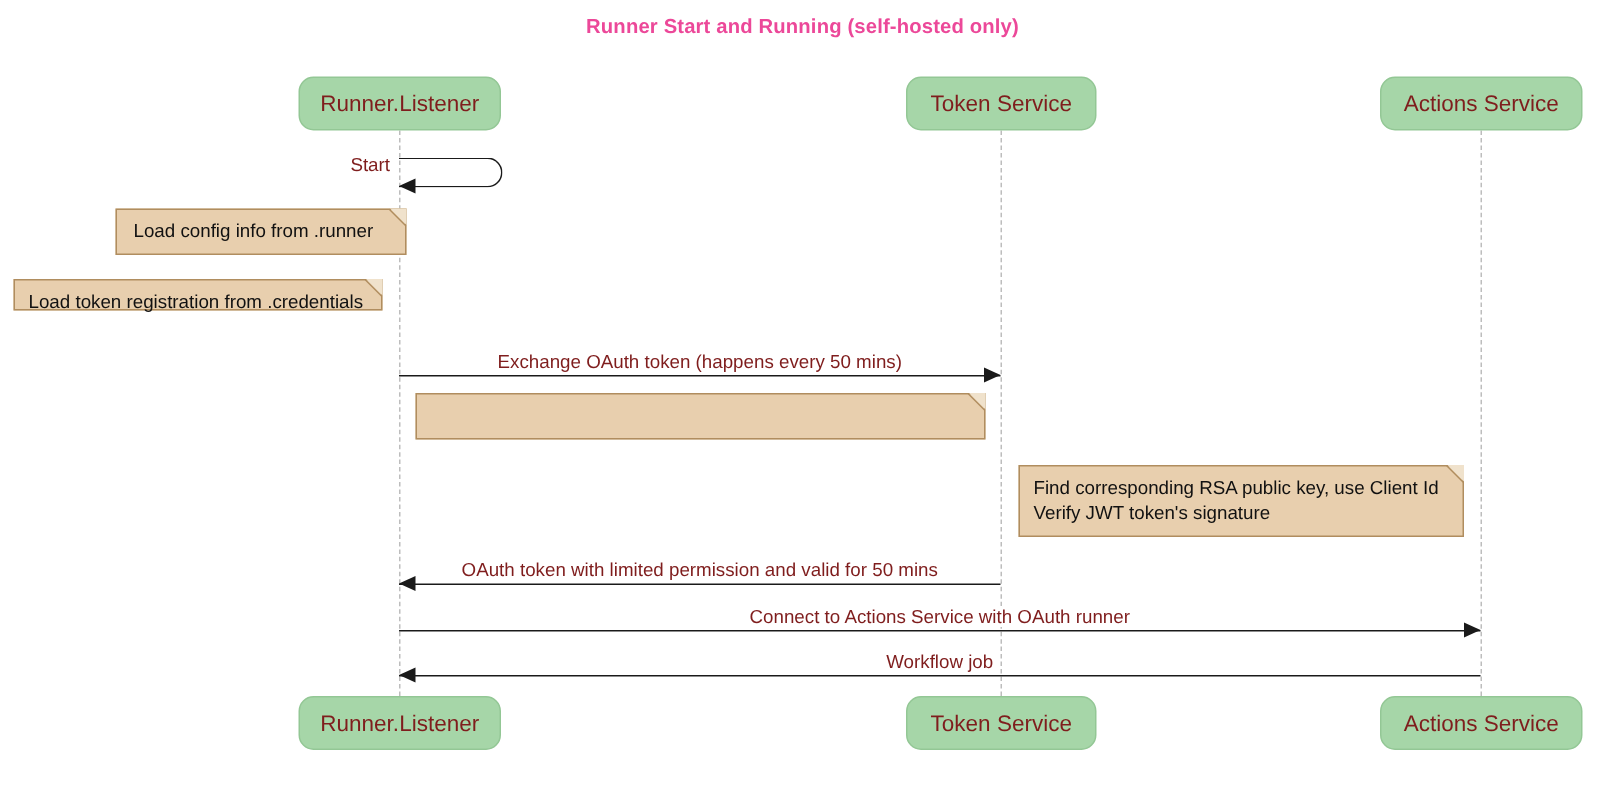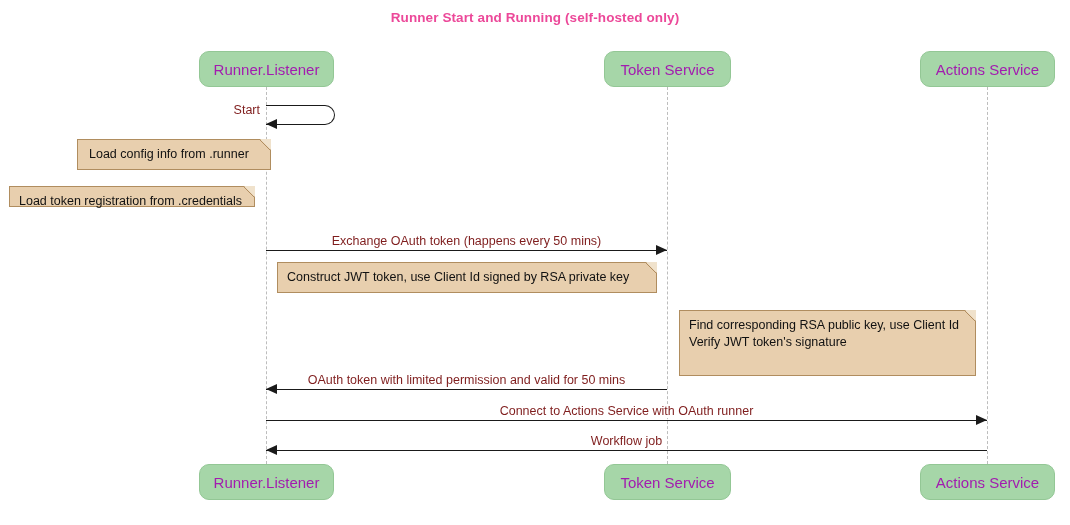--- a/index.html
+++ b/index.html
@@ -35,21 +35,21 @@
   
   .participant {
     position: absolute;
     height: 36px;
     line-height: 36px;
     text-align: center;
     background: #a6d6a8;
     border: 1px solid #93c795;
     border-radius: 10px;
     font-size: 15px;
-    color: #a21caf;
+    color: #7f1d1d;
     white-space: nowrap;
     box-sizing: border-box;
   }
 
   
   .lifeline {
     position: absolute;
     width: 0;
     border-left: 1px dashed #bdbdbd;
   }
@@ -163,22 +163,22 @@
       <div class="arrowhead left" style="left: 266px; top: 119.2px;"></div>
       <div class="msg-label" style="left: 188px; top: 103px; width: 72px; text-align: right;">Start</div>
     </div>
   <div id="notes-layer">
       <div class="note" style="left: 77px; top: 139px; width: 194px; height: 31px; padding-left: 11px;"><span>Load config info from .runner</span><span class="fold"></span><span class="fold-edge"><svg width="12" height="12" viewBox="0 0 12 12">
             <path d="M0.5 0.5 L11.5 11.5" stroke="#b08d5f" stroke-width="1" fill="none"></path>
           </svg></span></div>
       <div class="note" style="left: 9px; top: 186px; width: 246px; height: 21px;"><span>Load token registration from .credentials</span><span class="fold"></span><span class="fold-edge"><svg width="12" height="12" viewBox="0 0 12 12">
             <path d="M0.5 0.5 L11.5 11.5" stroke="#b08d5f" stroke-width="1" fill="none"></path>
           </svg></span></div>
-      <div class="note" style="left: 277px; top: 262px; width: 380px; height: 31px;"><span>Construct JWT token, use Client Id signed by RSA private key</span><span class="fold"></span><span class="fold-edge"><svg width="12" height="12" viewBox="0 0 12 12">
+      <div class="note" style="left: 277px; top: 262px; width: 380px; height: 31px;"><span class="fold"></span><span class="fold-edge"><svg width="12" height="12" viewBox="0 0 12 12">
             <path d="M0.5 0.5 L11.5 11.5" stroke="#b08d5f" stroke-width="1" fill="none"></path>
           </svg></span></div>
-      <div class="note" style="left: 679px; top: 310px; width: 297px; height: 66px;"><span>Find corresponding RSA public key, use Client Id
+      <div class="note" style="left: 679px; top: 310px; width: 297px; height: 48px;"><span>Find corresponding RSA public key, use Client Id
 Verify JWT token's signature</span><span class="fold"></span><span class="fold-edge"><svg width="12" height="12" viewBox="0 0 12 12">
             <path d="M0.5 0.5 L11.5 11.5" stroke="#b08d5f" stroke-width="1" fill="none"></path>
           </svg></span></div>
     </div>
 
 </div>
 
 </body></html>

